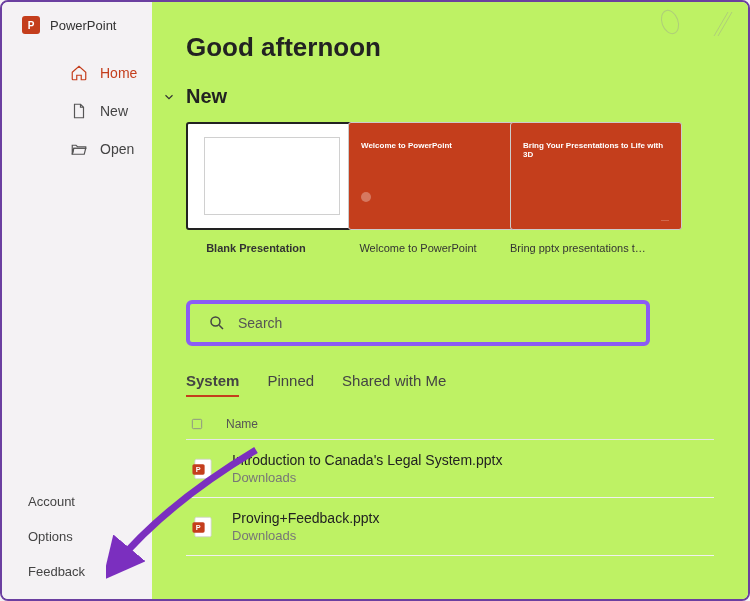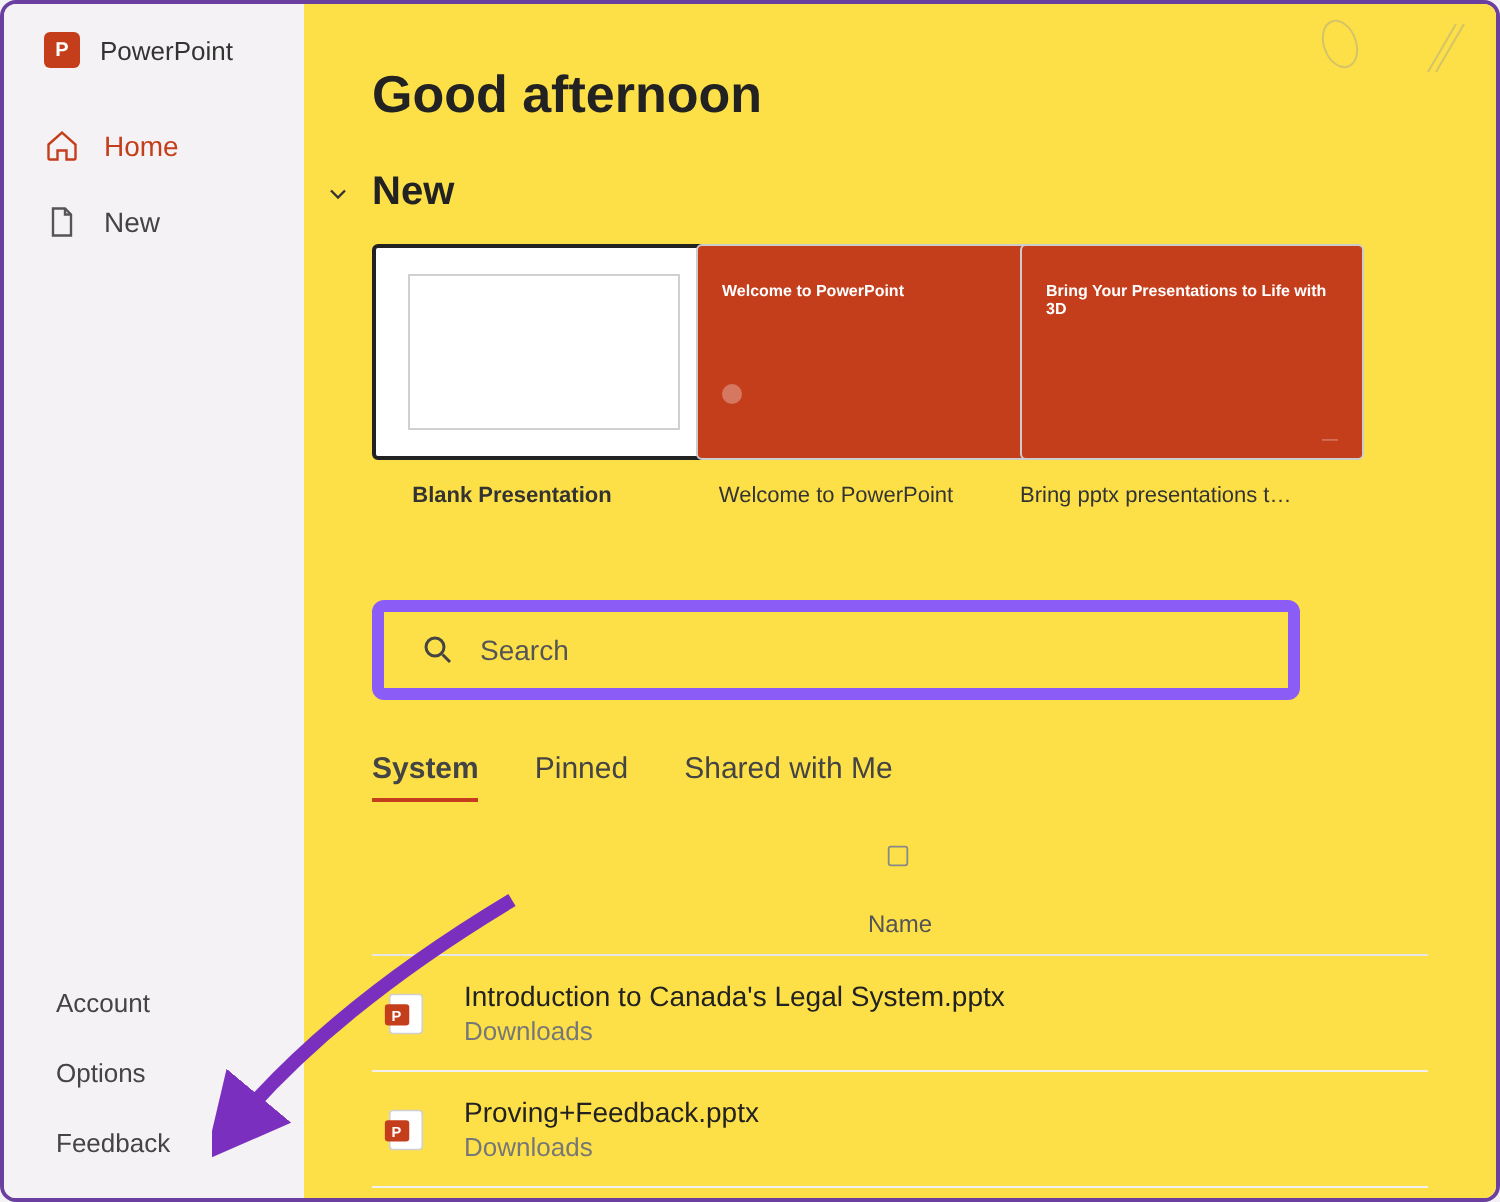--- a/index.html
+++ b/index.html
@@ -33,37 +33,37 @@
     width: 18px; height: 18px;
     background: #c43e1c;
     border-radius: 3px;
     display: flex;
     align-items: center;
     justify-content: center;
     color: white;
     font-size: 10px;
     font-weight: bold;
   }
-  .nav-top { flex: 0 0 auto; }
+  .nav-top { flex: 0 0 auto; margin-left: 48px; }
   .nav-bottom { margin-top: auto; padding-bottom: 10px; }
   .nav-item {
     display: flex;
     align-items: center;
     gap: 12px;
     padding: 10px 20px;
     font-size: 14px;
     color: #444;
     cursor: pointer;
   }
   .nav-item.active { color: #c43e1c; }
   .nav-item svg { width: 18px; height: 18px; flex-shrink: 0; }
   .nav-bottom .nav-item { font-size: 13px; padding: 10px 26px; }
   .main {
     flex: 1;
-    background: #fde047;
+    background: #bef264;
     padding: 30px 34px 0 34px;
     overflow: hidden;
   }
   .greeting {
     font-size: 26px;
     font-weight: 700;
     color: #222;
     margin-bottom: 22px;
   }
   .section-header {
@@ -142,21 +142,21 @@
     margin-top: 12px;
     white-space: nowrap;
     overflow: hidden;
     text-overflow: ellipsis;
   }
   .template-card.selected .template-label { font-weight: 600; }
   .search-box {
     display: flex;
     align-items: center;
     gap: 12px;
-    border: 6px solid #8b5cf6;
+    border: 4px solid #8b5cf6;
     border-radius: 6px;
     padding: 10px 18px;
     margin-bottom: 26px;
     width: 464px;
   }
   .search-box input {
     border: none;
     outline: none;
     background: transparent;
     font-size: 14px;
@@ -180,21 +180,20 @@
     border-bottom: 2px solid #c43e1c;
   }
   .list-header {
     display: flex;
     align-items: center;
     gap: 20px;
     padding: 8px 4px;
     border-bottom: 1px solid #e6e6e6;
     font-size: 12px;
     color: #555;
-    flex-direction: column;
   }
   .list-header .checkbox-slot { width: 16px; display: flex; }
   .list-header svg { width: 14px; height: 14px; }
   .file-row {
     display: flex;
     align-items: center;
     gap: 16px;
     padding: 12px 4px;
     border-bottom: 1px solid #f0f0f0;
     cursor: pointer;
@@ -235,20 +234,27 @@
             <path d="M3 11 12 3l9 8v9a1 1 0 0 1-1 1h-5v-6h-6v6H4a1 1 0 0 1-1-1z"></path>
           </svg>
         <span>Home</span>
       </div>
       <div class="nav-item">
         <svg viewBox="0 0 24 24" fill="none" stroke="#555" stroke-width="1.6">
             <path d="M6 3h8l4 4v14H6z"></path>
             <path d="M14 3v4h4"></path>
           </svg>
         <span>New</span>
+      </div>
+      <div class="nav-item">
+        <svg viewBox="0 0 24 24" fill="none" stroke="#555" stroke-width="1.6">
+            <path d="M3 7h5l2 2h11v2H5l-2 8V7z"></path>
+            <path d="M5 11h16l-2 8H3z"></path>
+          </svg>
+        <span>Open</span>
       </div>
     </div>
     <div class="nav-bottom">
       <div class="nav-item">
         <span>Account</span>
       </div>
       <div class="nav-item">
         <span>Options</span>
       </div>
       <div class="nav-item">

